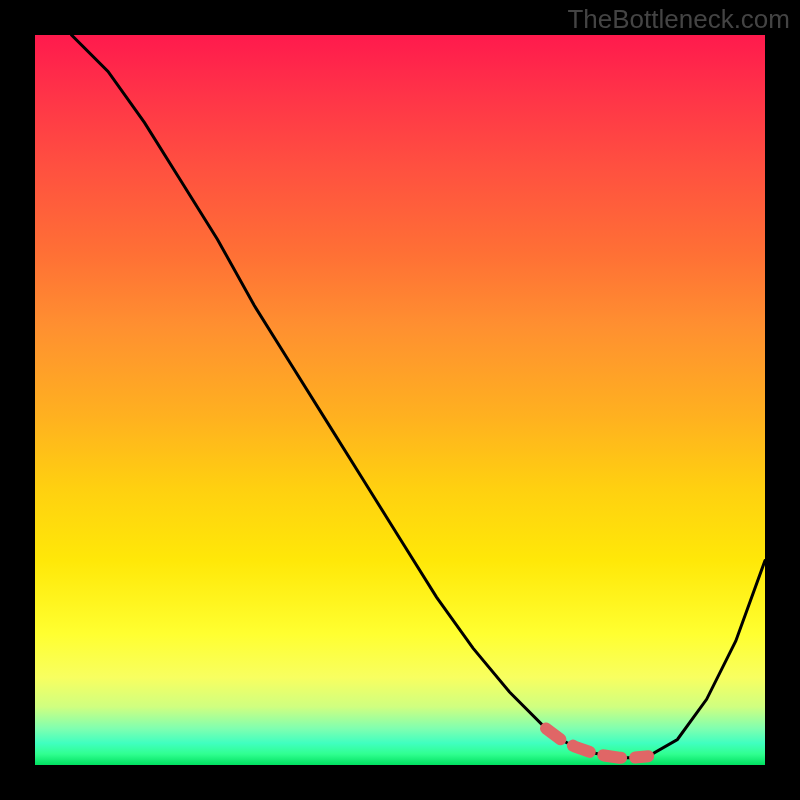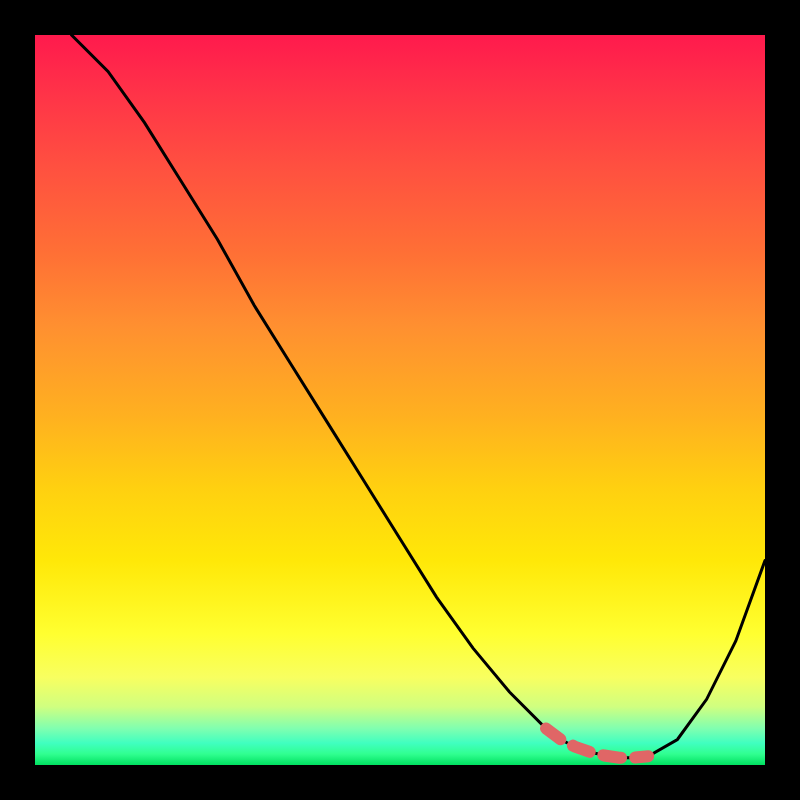--- a/index.html
+++ b/index.html
@@ -55,18 +55,19 @@
     left: 35px;
     top: 35px;
     width: 730px;
     height: 730px;
     z-index: 5;
   }
 </style>
 </head>
 <body>
 <div class="container">
+  <div class="watermark">TheBottleneck.com</div>
   <div class="plot-bg"></div>
   <svg class="overlay" viewBox="0 0 730 730">
     <path d="M36.5 0.0 L73.0 36.5 L109.5 87.6 L146.0 146.0 L182.5 204.4 L219.0 270.1 L255.5 328.5 L292.0 386.9 L328.5 445.3 L365.0 503.7 L401.5 562.1 L438.0 613.2 L474.5 657.0 L511.0 693.5 L525.6 704.5 L540.2 711.8 L554.8 716.9 L569.4 720.5 L584.0 722.7 L598.6 722.7 L613.2 721.2 L642.4 704.5 L671.6 664.3 L700.8 605.9 L730.0 525.6 " id="main-curve" fill="none" stroke="#000000" stroke-width="3" stroke-linecap="round"></path>
     <path d="M511.0 693.5 L525.6 704.5 L540.2 711.8 L554.8 716.9 L569.4 720.5 L584.0 722.7 L598.6 722.7 L613.2 721.2 " id="highlight-curve" fill="none" stroke="#e06666" stroke-width="12" stroke-linecap="round" stroke-dasharray="18 14"></path>
   </svg>
 </div>
 
 </body></html>

